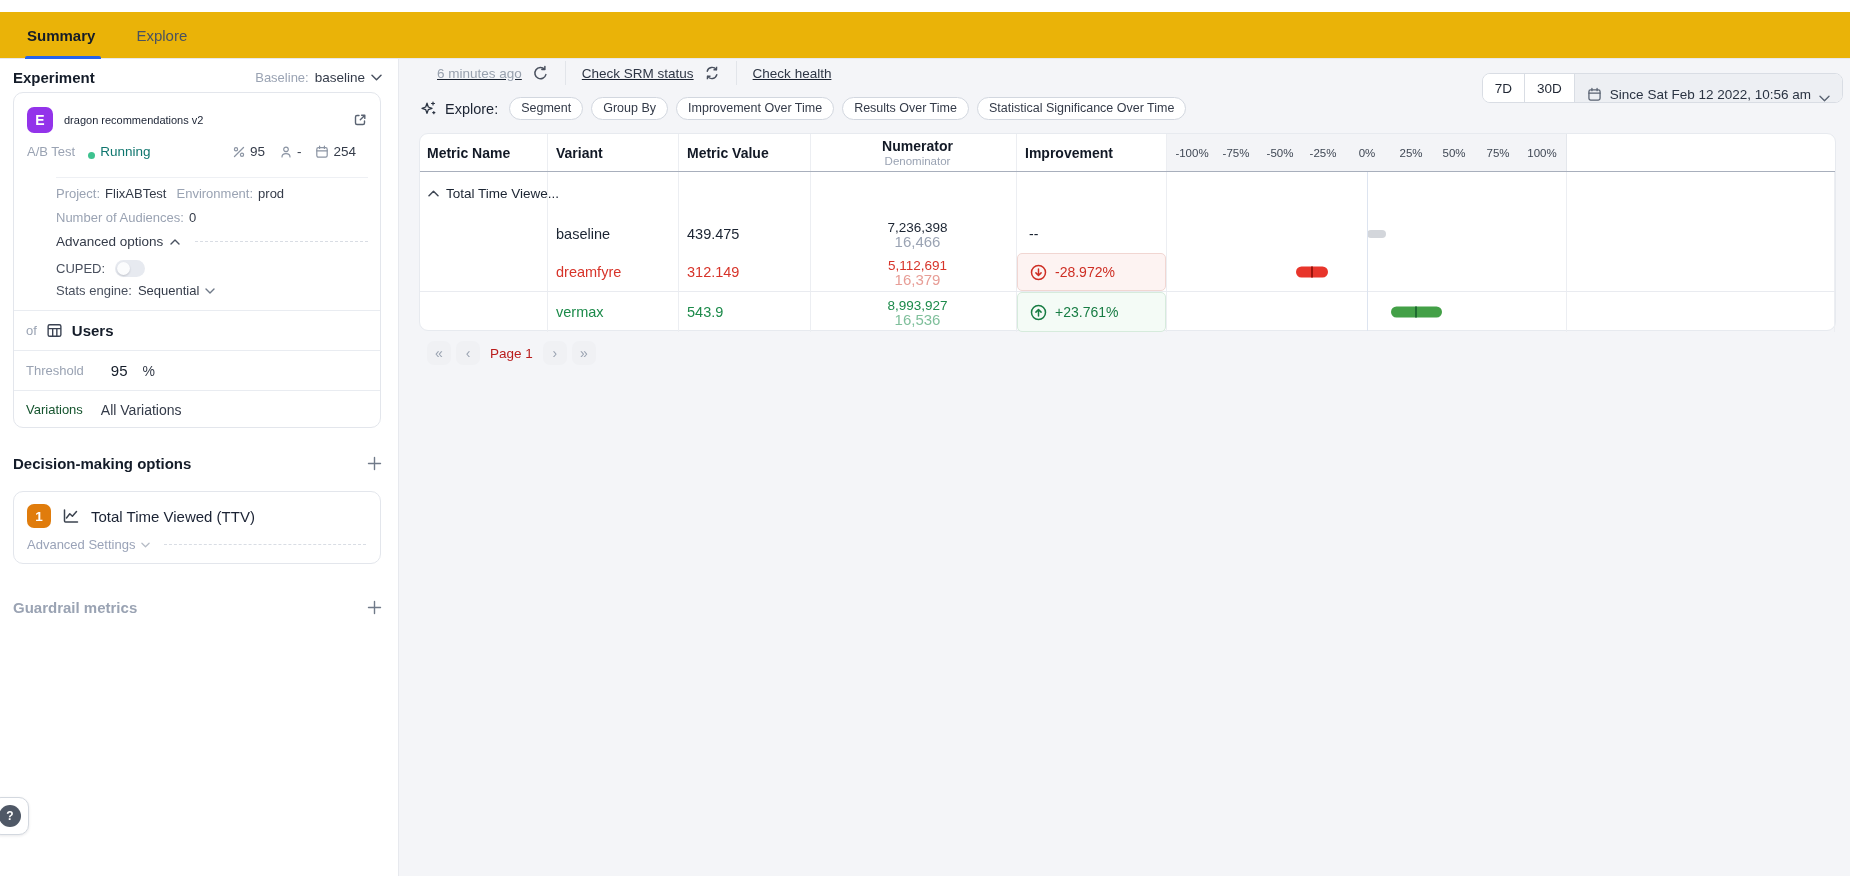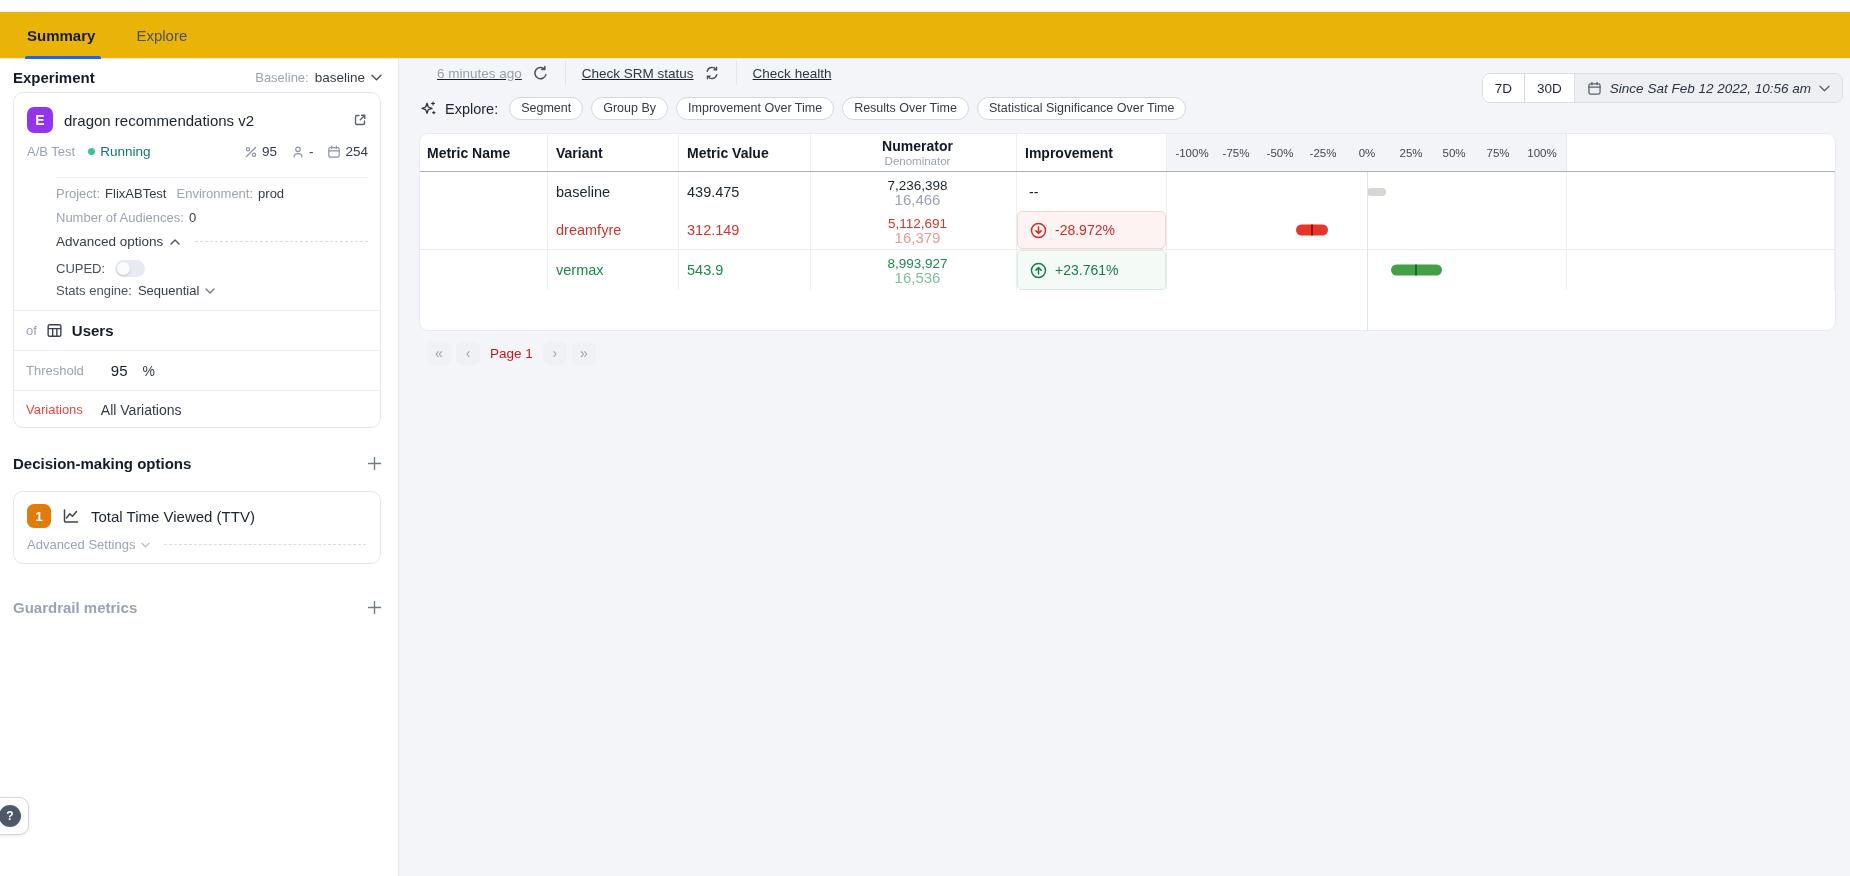--- a/index.html
+++ b/index.html
@@ -19,22 +19,22 @@
   .exp-title { font-size:15px; font-weight:700; color:#141c29; }
   .baseline-sel { display:flex; align-items:center; gap:6px; font-size:13px; cursor:pointer; }
   .baseline-sel .lbl { color:#9aa3b3; }
   .baseline-sel .val { color:#343b49; font-size:13.5px; }
   .icn { display:inline-flex; align-items:center; justify-content:center; flex:none; }
 
   .card { position:absolute; left:13px; width:368px; background:#fff; border:1px solid #e3e6ec; border-radius:10px; }
   .card1 { top:45px; height:336px; }
   .card1-title { position:absolute; top:14px; left:13px; right:12px; display:flex; align-items:center; gap:11px; }
   .e-badge { width:26px; height:26px; border-radius:7px; background:#9333ea; color:#fff; font-size:14px; font-weight:700; display:flex; align-items:center; justify-content:center; }
-  .exp-name { flex:1; font-size:15px; color:#1a2233; }
-  .card1-status { position:absolute; top:51px; left:13px; right:12px; display:flex; align-items:center; font-size:13px; }
+  .exp-name { flex:1; font-size:11px; color:#1a2233; }
+  .card1-status { position:absolute; top:51px; left:13px; right:24px; display:flex; align-items:flex-end; font-size:13px; }
   .type-lbl { color:#9aa3b3; }
   .run-dot { width:7px; height:7px; border-radius:50%; background:#3ec28f; margin:0 5px 0 13px; }
   .run-lbl { color:#0f766e; font-size:13.5px; }
   .stat-icons { margin-left:auto; display:flex; align-items:center; gap:4px; color:#343b49; font-size:13.5px; }
   .stat-icons .icn { color:#8b94a3; }
   .stat-gap { width:6px; }
   .divider1 { position:absolute; top:84px; left:42px; right:12px; border-top:1px solid #eef0f4; }
   .info-line { position:absolute; left:42px; right:12px; font-size:13px; color:#9aa3b3; display:flex; align-items:center; white-space:nowrap; }
   .info-line b { font-weight:400; color:#343b49; margin-left:5px; }
   .info-line .sp { width:10px; }
@@ -49,21 +49,21 @@
   .l-stats .val { color:#343b49; margin-left:6px; margin-right:6px; }
   .sub-row { position:absolute; left:0; right:0; border-top:1px solid #e9ecf1; display:flex; align-items:center; padding-left:12px; }
   .unit-row { top:217px; height:40px; gap:9px; }
   .unit-row .of { font-size:13px; color:#9aa3b3; }
   .unit-row .unit { font-size:15px; font-weight:700; color:#141c29; }
   .thresh-row { top:257px; height:40px; }
   .thresh-row .lbl { font-size:13px; color:#9aa3b3; }
   .thresh-row .val { font-size:15px; color:#141c29; margin-left:27px; }
   .thresh-row .unit { font-size:14px; color:#343b49; margin-left:15px; }
   .var-row { top:297px; height:38px; }
-  .var-row .lbl { font-size:13px; color:#ef4444; }
+  .var-row .lbl { font-size:13px; color:#14532d; }
   .var-row .val { font-size:14px; color:#343b49; margin-left:18px; }
 
   .sec-header { position:absolute; left:13px; right:16px; display:flex; justify-content:space-between; align-items:center; }
   .dm-header { top:408px; }
   .sec-title { font-size:15px; font-weight:700; color:#141c29; }
   .sec-title.muted { color:#9aa3b3; }
   .plus-btn { color:#707a89; cursor:pointer; display:flex; }
   .card2 { top:444px; height:73px; }
   .card2-row1 { position:absolute; top:12px; left:13px; right:12px; display:flex; align-items:center; gap:11px; cursor:pointer; }
   .rank-badge { width:24px; height:24px; border-radius:7px; background:#e07c0c; color:#fff; font-size:13.5px; font-weight:700; display:flex; align-items:center; justify-content:center; }
@@ -77,21 +77,21 @@
   
   .main { position:absolute; left:399px; top:47px; right:0; bottom:0; background:#f4f5f8; }
   .refresh-row { position:absolute; top:13px; left:38px; display:flex; align-items:center; height:26px;text-decoration:underline; }
   .refresh-row .muted { font-size:13.5px; color:#98a1ae; }
   .refresh-row .act { font-size:13.5px; color:#2e3645; cursor:pointer; }
   .tool-icn { margin-left:10px; color:#49505e; cursor:pointer; display:flex; }
   .vsep { width:1px; height:24px; background:#e2e5ea; margin:0 16px; }
 
   .range-group { position:absolute; top:26px; right:7px; height:30px; display:flex; border:1px solid #d9dde4; border-radius:8px; background:#fff; overflow:hidden; font-size:13.5px; color:#1f2633; }
   .range-seg { display:flex; align-items:center; padding:0 12px; cursor:pointer; border-right:1px solid #d9dde4; background:#fff; }
-  .range-date { display:flex; align-items:center; gap:8px; padding:0 12px; background:#edeff3; color:#2a3342; cursor:pointer; border-right:none;font-style:italic; }
+  .range-date { display:flex; align-items:flex-end; gap:8px; padding:0 12px; background:#edeff3; color:#2a3342; cursor:pointer; border-right:none; }
   .range-date .icn, .range-date .chev { color:#5a6372; }
 
   .explore-row { position:absolute; top:50px; left:21px; display:flex; align-items:center; gap:8px; }
   .explore-lbl { font-size:14.5px; color:#1c2433; margin-right:3px; }
   .chip { background:#fff; border:1px solid #d2d7df; border-radius:12px; padding:3px 11px 4px; font-size:12.5px; color:#343b49; cursor:pointer; white-space:nowrap; }
 
   
   .results-card { position:absolute; top:86px; left:20px; width:1417px; height:198px; background:#fff; border:1px solid #e7eaef; border-radius:9px; }
   .tgrid { display:grid; grid-template-columns:128px 131px 132px 206px 150px 400px 1fr; }
   .thead { height:38px; border-bottom:1.5px solid #a8afbc; }
@@ -393,20 +393,36 @@
           <span class="axis-tick">-25%</span>
           <span class="axis-tick">0%</span>
           <span class="axis-tick">25%</span>
           <span class="axis-tick">50%</span>
           <span class="axis-tick">75%</span>
           <span class="axis-tick">100%</span>
         </div>
         <div class="cell last"></div>
       </div>
 
+      <div class="tgrid trow row-group">
+        <div class="cell first gcell">
+          <span class="icn">
+            <svg width="11" height="7" viewBox="0 0 11 7">
+                <path d="M1 5.7 L5.5 1.3 L10 5.7" fill="none" stroke="#3f4754" stroke-width="1.5" stroke-linecap="round" stroke-linejoin="round"></path>
+              </svg>
+          </span>
+          <span>Total Time Viewe...</span>
+        </div>
+        <div class="cell"></div>
+        <div class="cell"></div>
+        <div class="cell"></div>
+        <div class="cell"></div>
+        <div class="cell chartcell"></div>
+        <div class="cell last"></div>
+      </div>
 
       <div class="tgrid trow row-data">
         <div class="cell first"></div>
         <div class="cell variant t-base">baseline</div>
         <div class="cell mval t-base">439.475</div>
         <div class="cell numcell">
           <span class="n1 t-base">7,236,398</span>
           <span class="n2 t-base2">16,466</span>
         </div>
         <div class="cell impcell">

